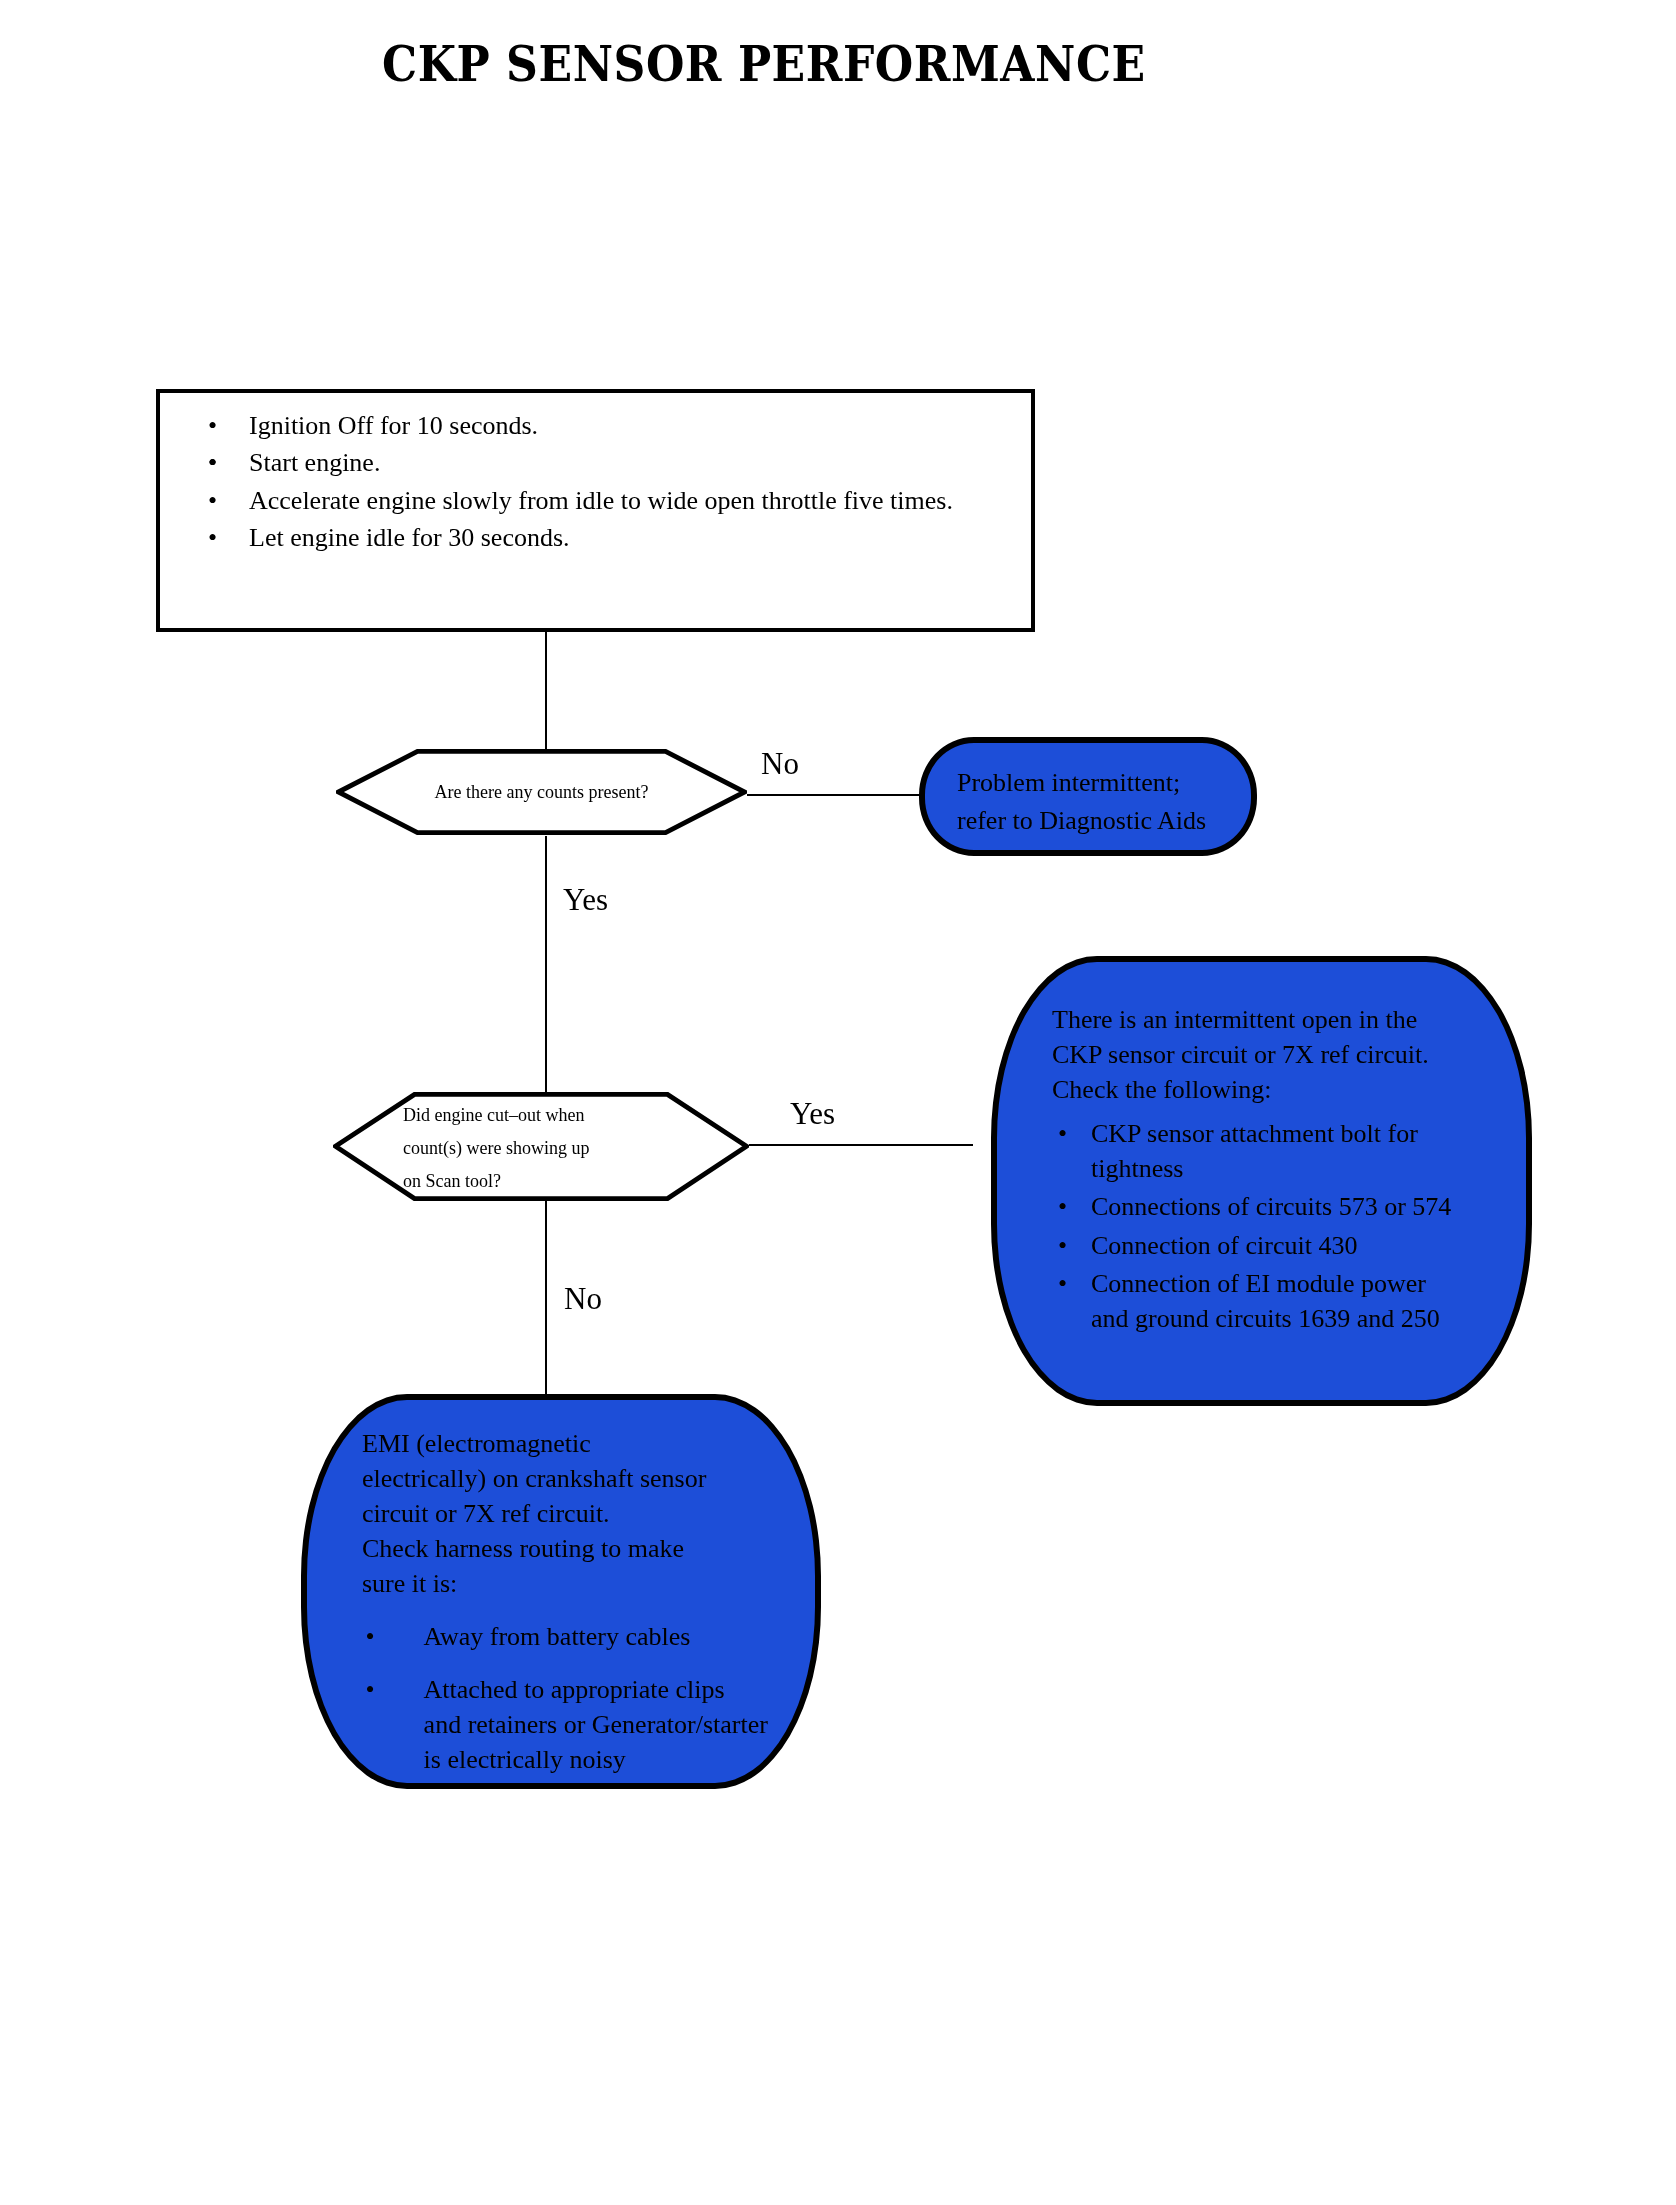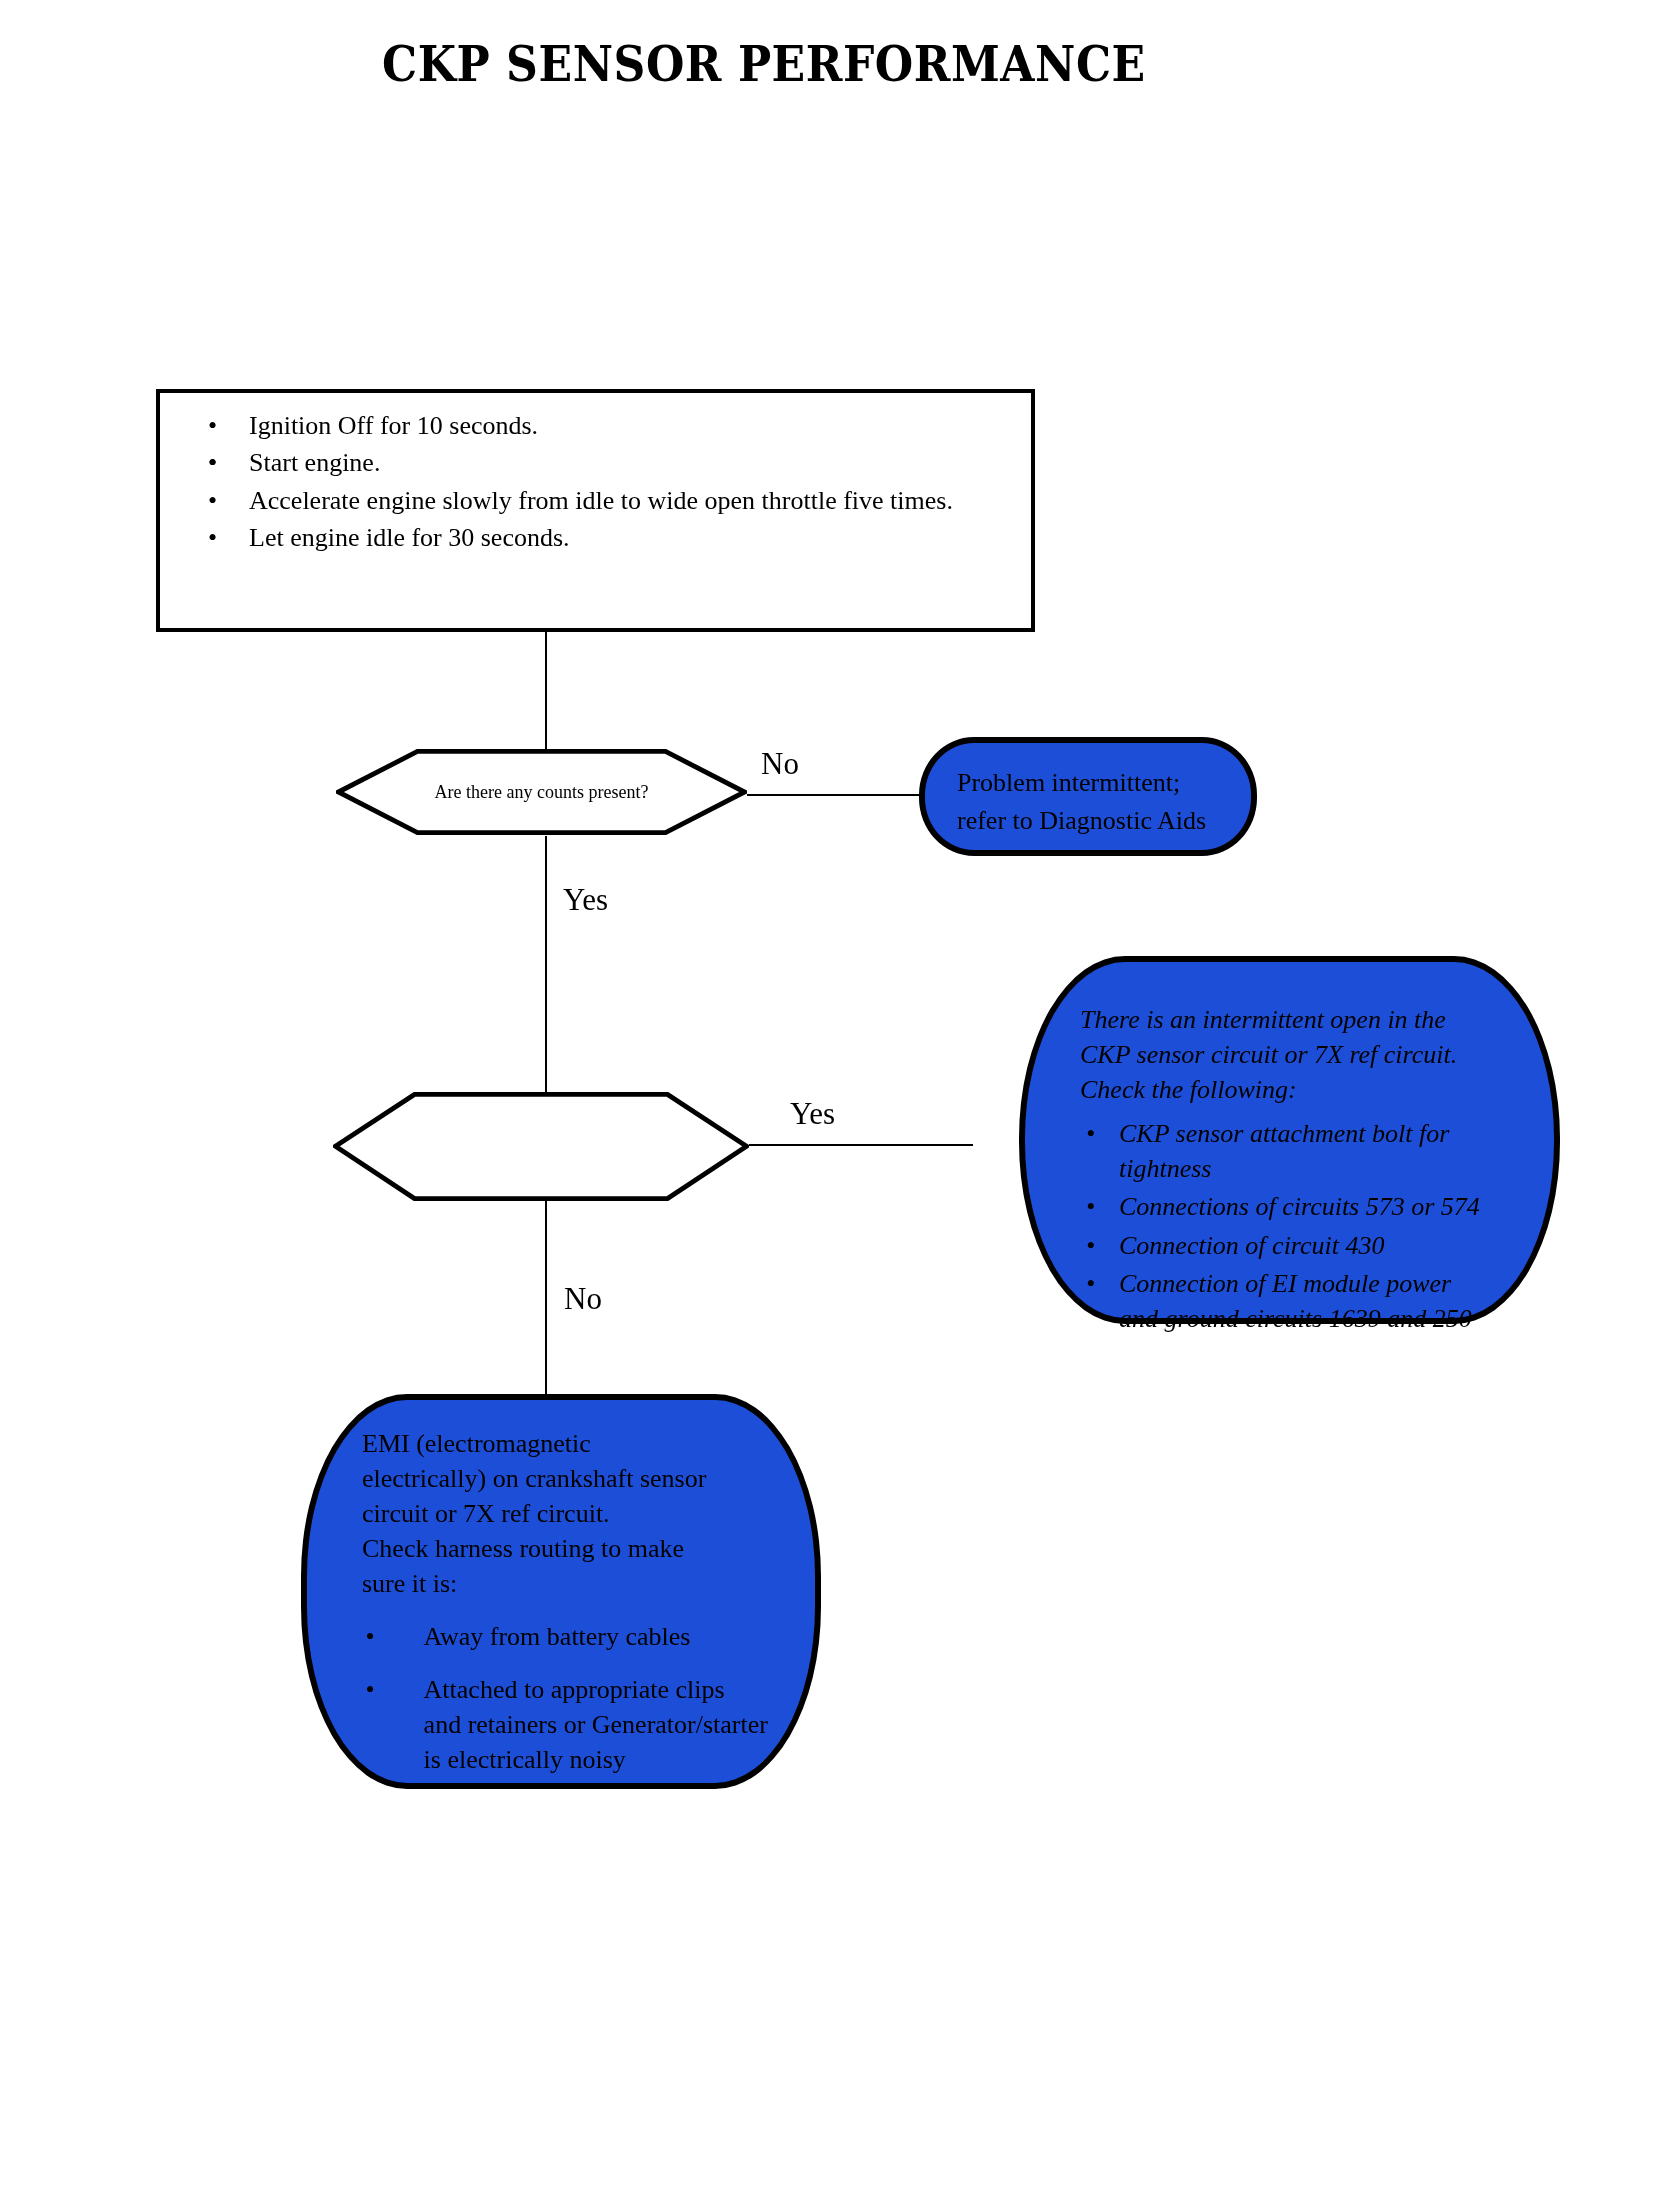--- a/index.html
+++ b/index.html
@@ -52,21 +52,21 @@
   #decision2 { left:333px; top:1092px; width:416px; height:109px; }
   #decision2 .q { left:70px; top:7.3px; line-height:33px; text-align:left; }
 
   
   .blob { box-sizing:border-box; border:6.7px solid #000; background:#1d4ed8; }
   .blob .txt { position:absolute; font-size:26px; }
 
   #intermittent-box { left:919px; top:737px; width:338px; height:119px; border-radius:55px / 58px; }
   #intermittent-box .txt { left:32px; top:21px; line-height:38px; }
 
-  #open-circuit-box { left:1019px; top:956px; width:541px; height:368px; border-radius:106px / 182px;font-style:italic; }
+  #open-circuit-box { left:991px; top:956px; width:541px; height:450px; border-radius:106px / 182px; }
   #open-circuit-box .txt { left:55px; top:40px; line-height:35px; }
   #open-circuit-box .list { margin-left:6px; margin-top:8.5px; }
   #open-circuit-box .bi { position:relative; padding-left:33px; }
   #open-circuit-box .bi + .bi { margin-top:3.6px; }
 
   #emi-box { left:301px; top:1349px; width:520px; height:395px; border-radius:106px / 182px;margin-top:45px; }
   #emi-box .txt { left:55px; top:26px; line-height:35px; }
   #emi-box .list { margin-left:3.6px; margin-top:18px; }
   #emi-box .bi { position:relative; padding-left:58px; }
   #emi-box .bi + .bi { margin-top:18px; }
@@ -126,20 +126,25 @@
   <div class="txt">
     <div class="ln">Problem intermittent;</div>
     <div class="ln">refer to Diagnostic Aids</div>
   </div>
 </div>
 
 <div id="decision2" class="abs hex">
   <svg viewBox="0 0 684 179" preserveAspectRatio="none">
     <polygon points="4,89 134,4 550,4 680,89 550,175 134,175" fill="#ffffff" stroke="#000000" stroke-width="8"></polygon>
   </svg>
+  <div class="q">
+    <div class="ln">Did engine cut–out when</div>
+    <div class="ln">count(s) were showing up</div>
+    <div class="ln">on Scan tool?</div>
+  </div>
 </div>
 <div id="yes2" class="abs lbl">Yes</div>
 <div id="no2" class="abs lbl">No</div>
 
 <div id="open-circuit-box" class="abs blob">
   <div class="txt">
     <div class="ln">There is an intermittent open in the</div>
     <div class="ln">CKP sensor circuit or 7X ref circuit.</div>
     <div class="ln">Check the following:</div>
     <div class="list">

